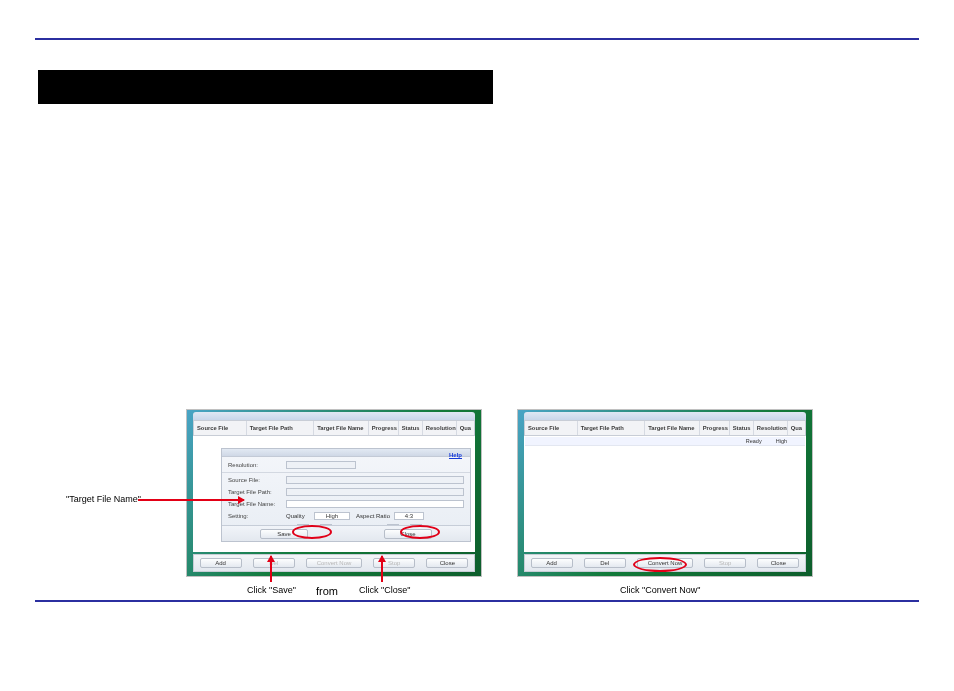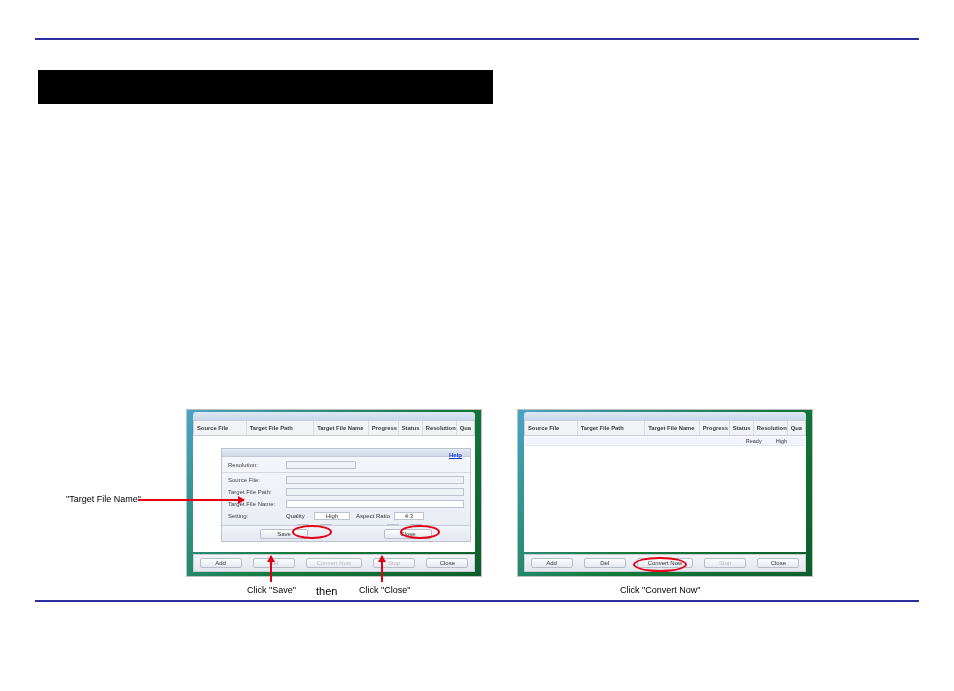--- a/index.html
+++ b/index.html
@@ -222,21 +222,21 @@
     <div class="vbtn faded">Del</div>
     <div class="vbtn faded" style="width:56px">Convert  Now</div>
     <div class="vbtn faded">Stop</div>
     <div class="vbtn">Close</div>
   </div>
 </div>
 
 <span class="ann tfn">"Target File Name"</span>
 <div class="arrow-tfn"></div>
 <span class="ann save">Click "Save"</span>
-<span class="ann then">then</span>
+<span class="ann then">from</span>
 <span class="ann close">Click "Close"</span>
 <div class="arrow-save"></div>
 <div class="arrow-close"></div>
 
 <div class="shot-right">
   <div class="titlebar-main"></div>
   <div class="header-row">
     <div class="hdr-cell" style="width:56px">Source File</div>
     <div class="hdr-cell" style="width:72px">Target File Path</div>
     <div class="hdr-cell" style="width:58px">Target File Name</div>

